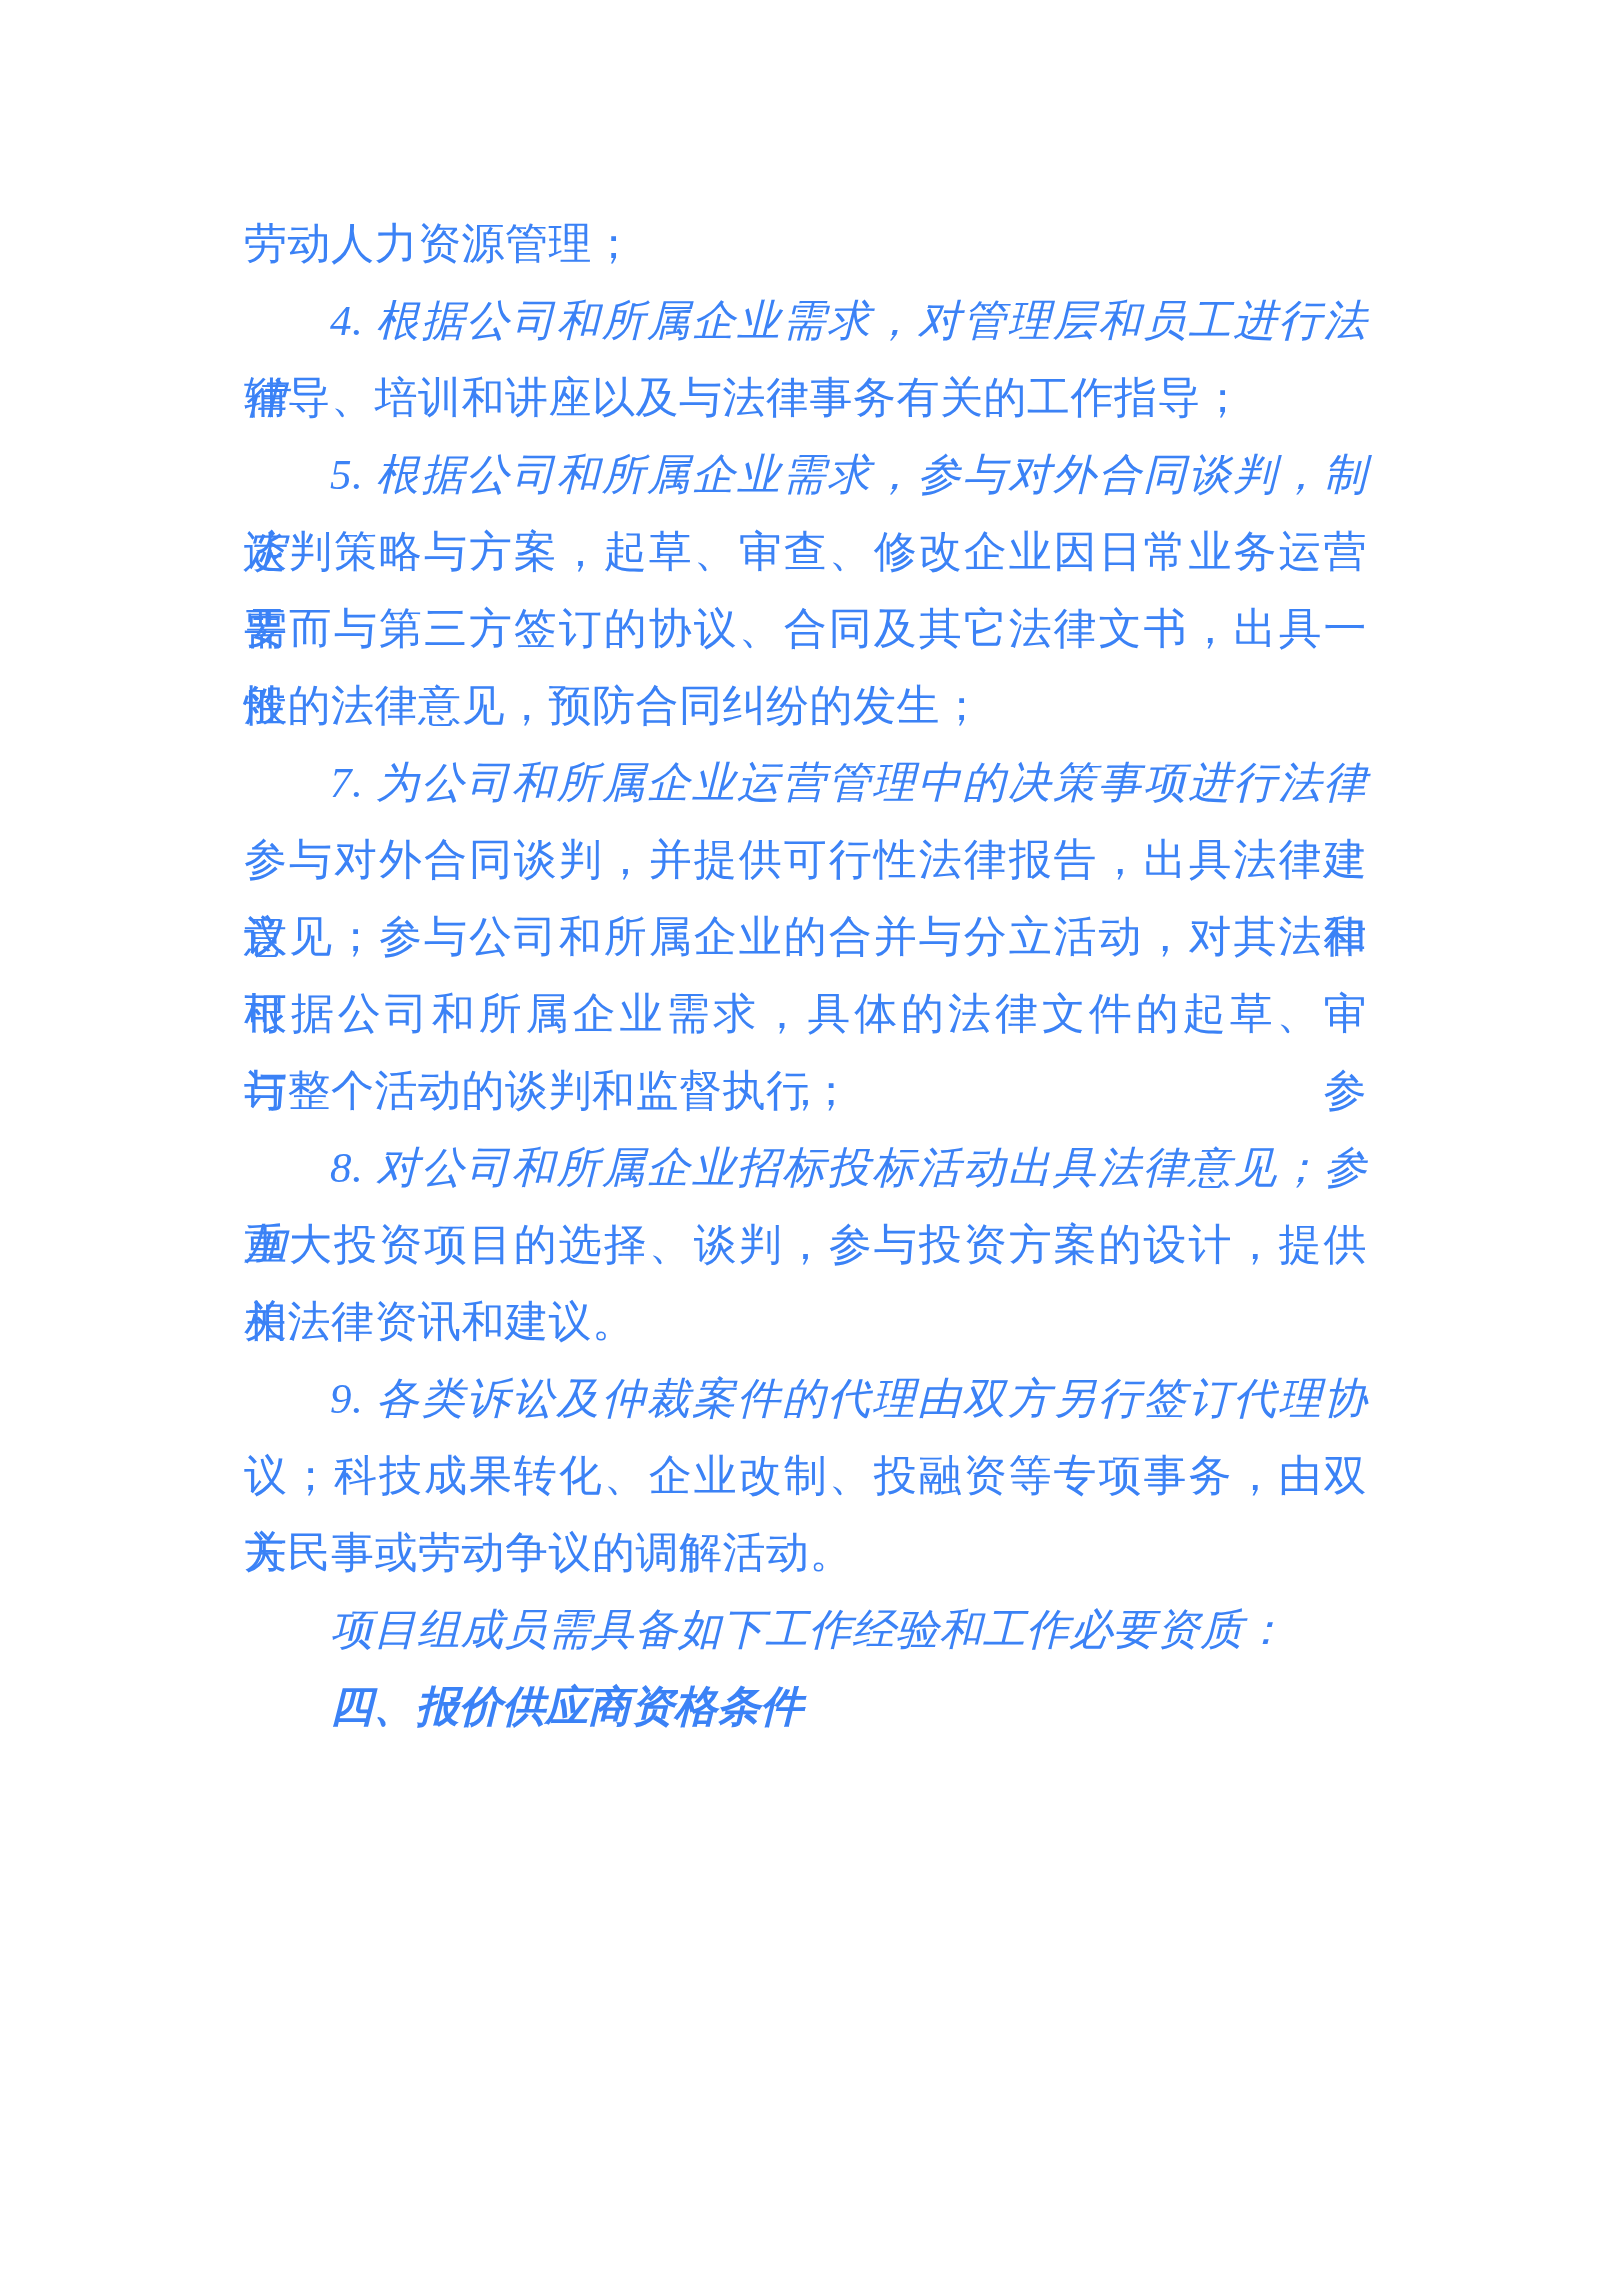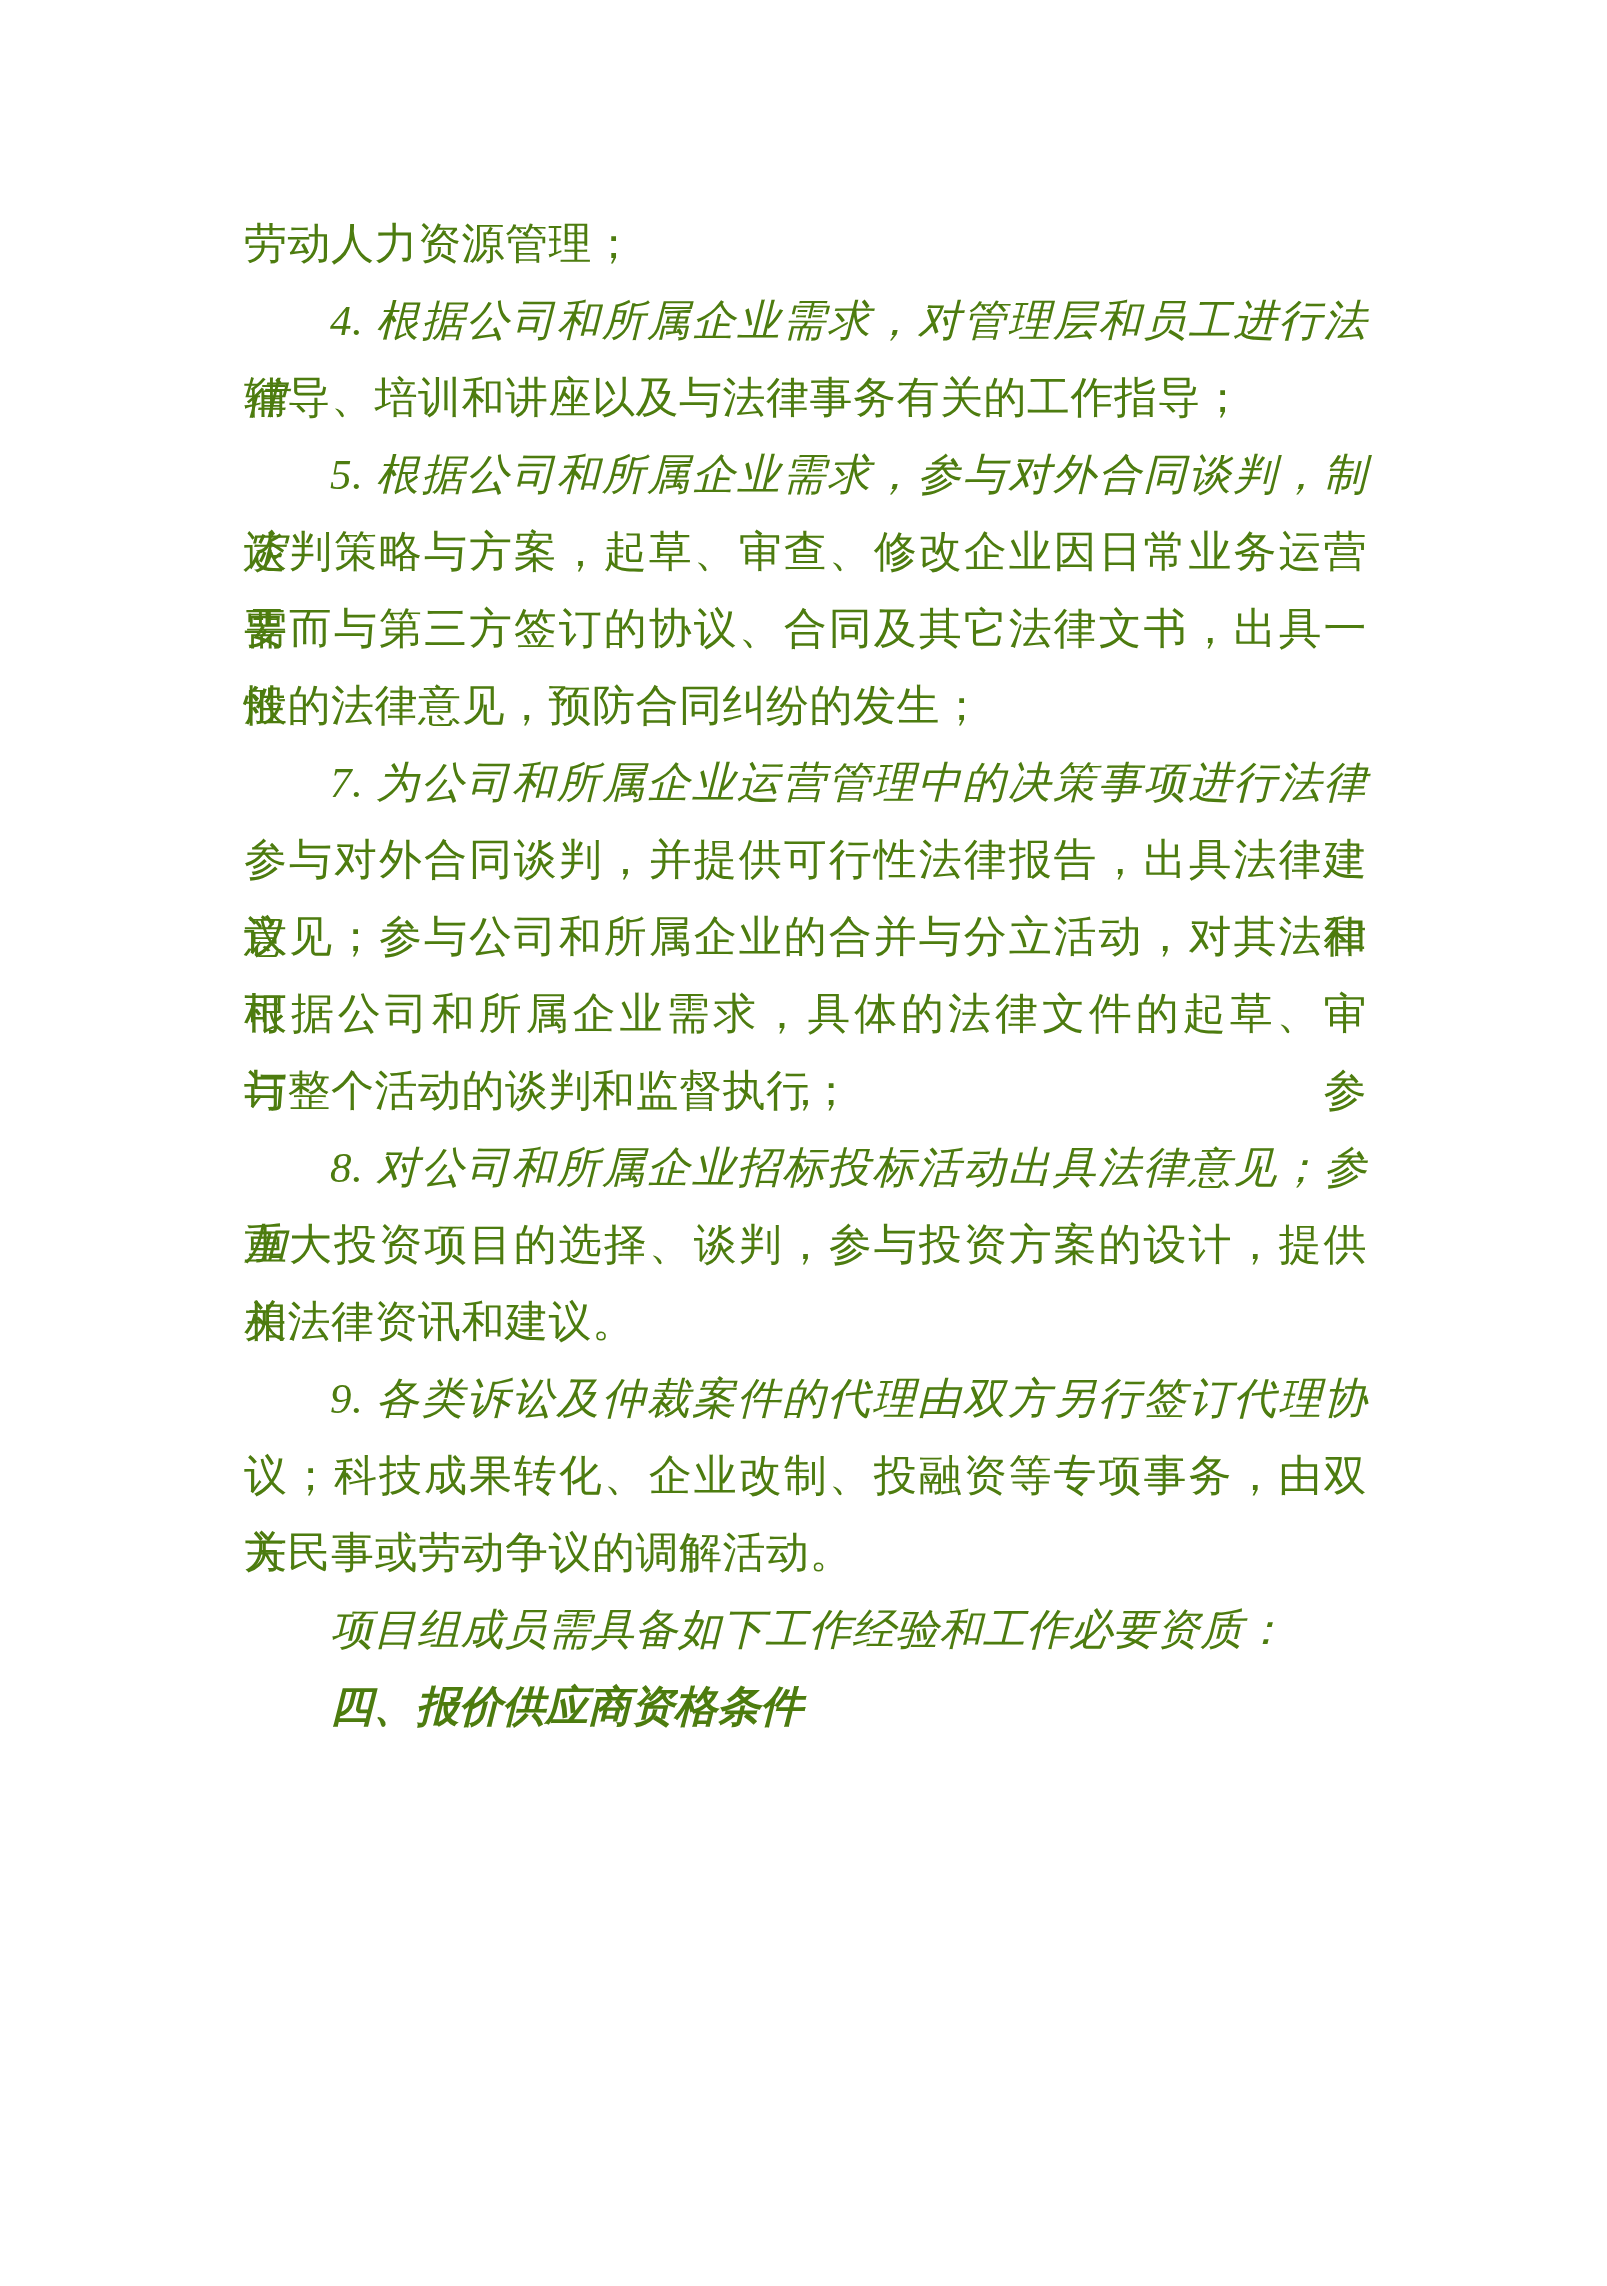--- a/index.html
+++ b/index.html
@@ -12,21 +12,21 @@
     background: #ffffff;
     position: relative;
     overflow: hidden;
   }
   .page {
     position: absolute;
     left: 0; top: 0;
     width: 1607px;
     height: 2287px;
     background: #ffffff;
-    color: #4d7c0f;
+    color: #3b82f6;
     font-family: "Liberation Serif", "DejaVu Serif", serif;
   }
   .text-block {
     position: absolute;
     left: 244px;
     top: 205px;
     width: 1123px;
   }
   .paragraph {
     margin: 0;

